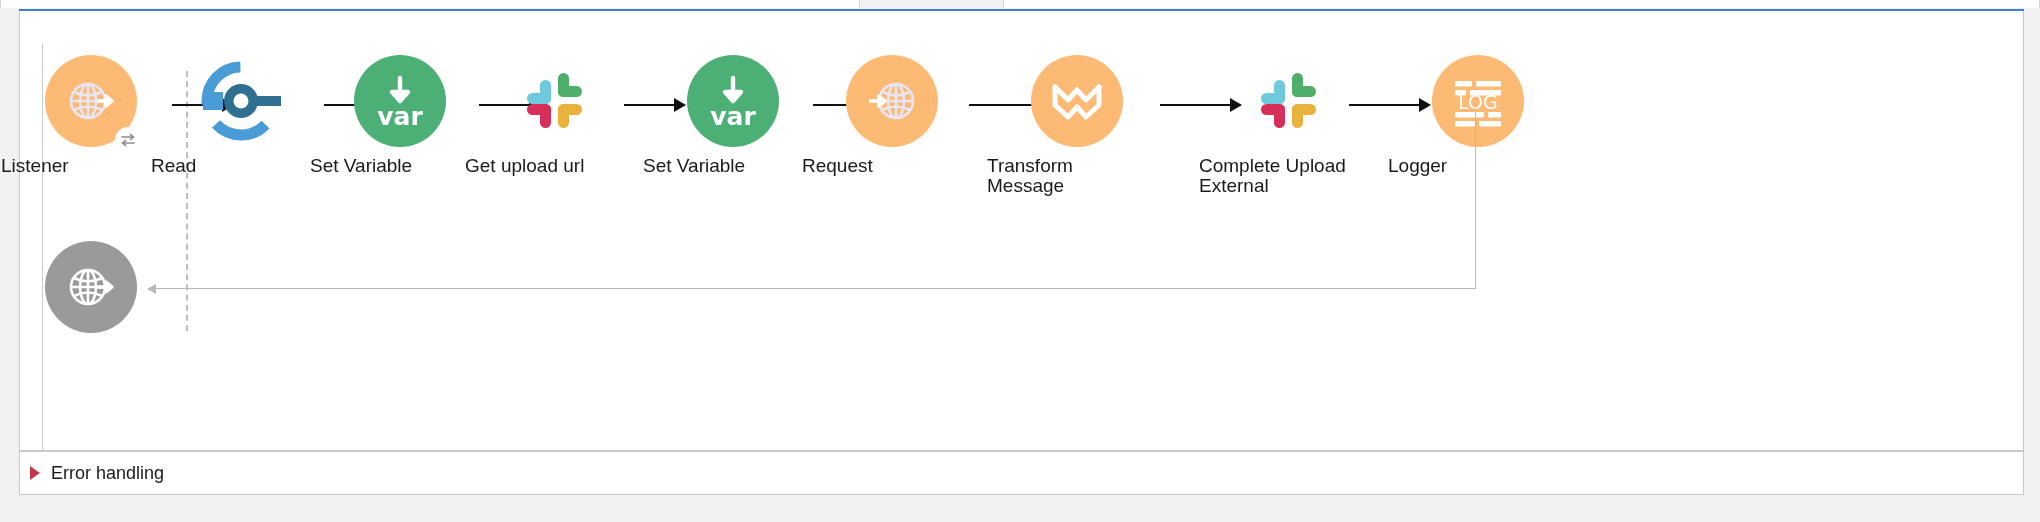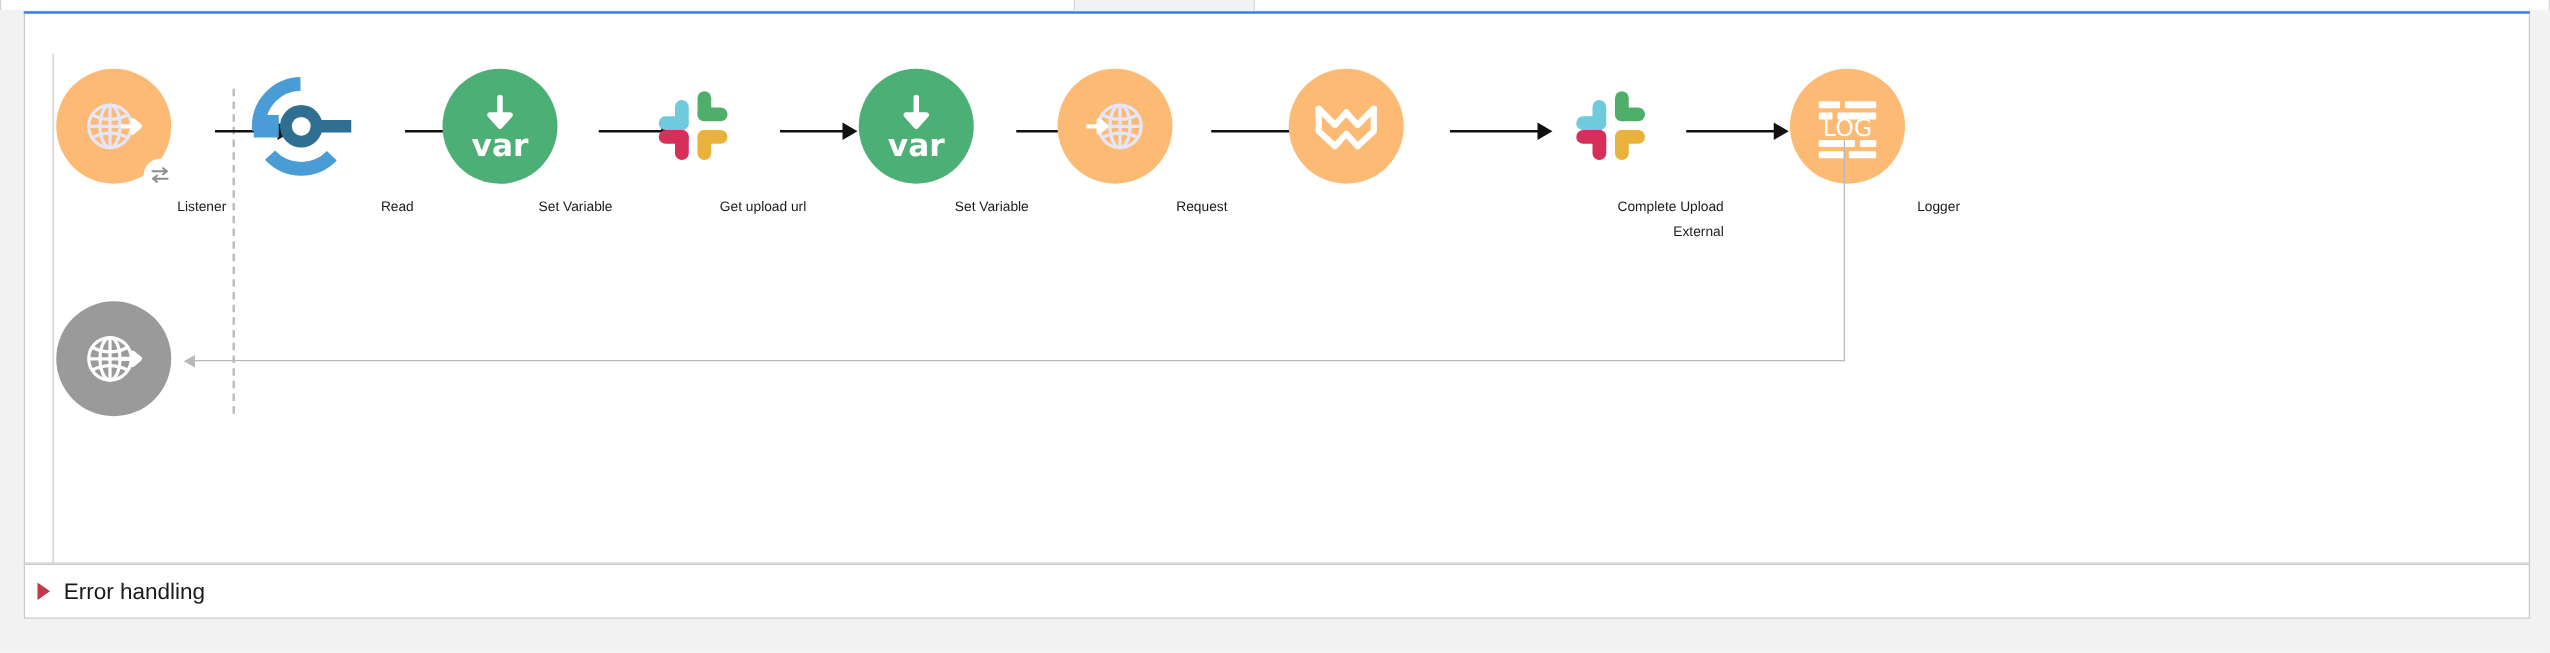--- a/index.html
+++ b/index.html
@@ -81,38 +81,38 @@
     position: absolute;
     left: 166px; top: 60px;
     width: 0; height: 260px;
     border-left: 2px dashed #bdbdbd;
   }
 
   
   .node {
     position: absolute;
     width: 180px;
-    text-align: right;
+    text-align: left;
   }
   .node .circle {
     width: 92px; height: 92px;
     border-radius: 50%;
     margin: 0 auto;
     position: relative;
     display: flex;
     align-items: center;
     justify-content: center;
   }
   .node .circle.purple { background: #fdba74; }
   .node .circle.green  { background: #4caf76; }
   .node .circle.gray   { background: #9a9a9a; }
   .node .circle.plain  { background: transparent; }
   .node .label {
     margin-top: 9px;
-    font-size: 11px;
+    font-size: 19px;
     color: #1a1a1a;
     line-height: 20px;
     white-space: pre-line;
   }
   .badge {
     position: absolute;
     right: -4px; bottom: -6px;
     width: 26px; height: 26px;
     border-radius: 50%;
     background: #ffffff;
@@ -333,20 +333,22 @@
     </div>
 
     <div class="node" style="left:967px; top:44px;">
       <div class="circle purple">
         <svg width="60" height="60" viewBox="0 0 60 60">
           <path d="M8 16 L8 34 L21 46 L30 36 L39 46 L52 34 L52 16" fill="none" stroke="#ffffff" stroke-width="5" stroke-linejoin="round" stroke-linecap="round"></path>
           <path d="M8 16 L21 29 L30 19" fill="none" stroke="#ffffff" stroke-width="5" stroke-linejoin="round" stroke-linecap="round"></path>
           <path d="M52 16 L39 29 L30 19" fill="none" stroke="#ffffff" stroke-width="5" stroke-linejoin="round" stroke-linecap="round"></path>
         </svg>
       </div>
+      <div class="label">Transform
+Message</div>
     </div>
 
     <div class="arrow" style="left:1140px; top:85px; width:82px;">
       <div class="shaft" style="width:72px;"></div>
         <div class="head"></div>
     </div>
 
     <div class="node" style="left:1179px; top:44px;">
       <div class="circle plain">
         <svg width="74" height="74" viewBox="0 0 74 74">

